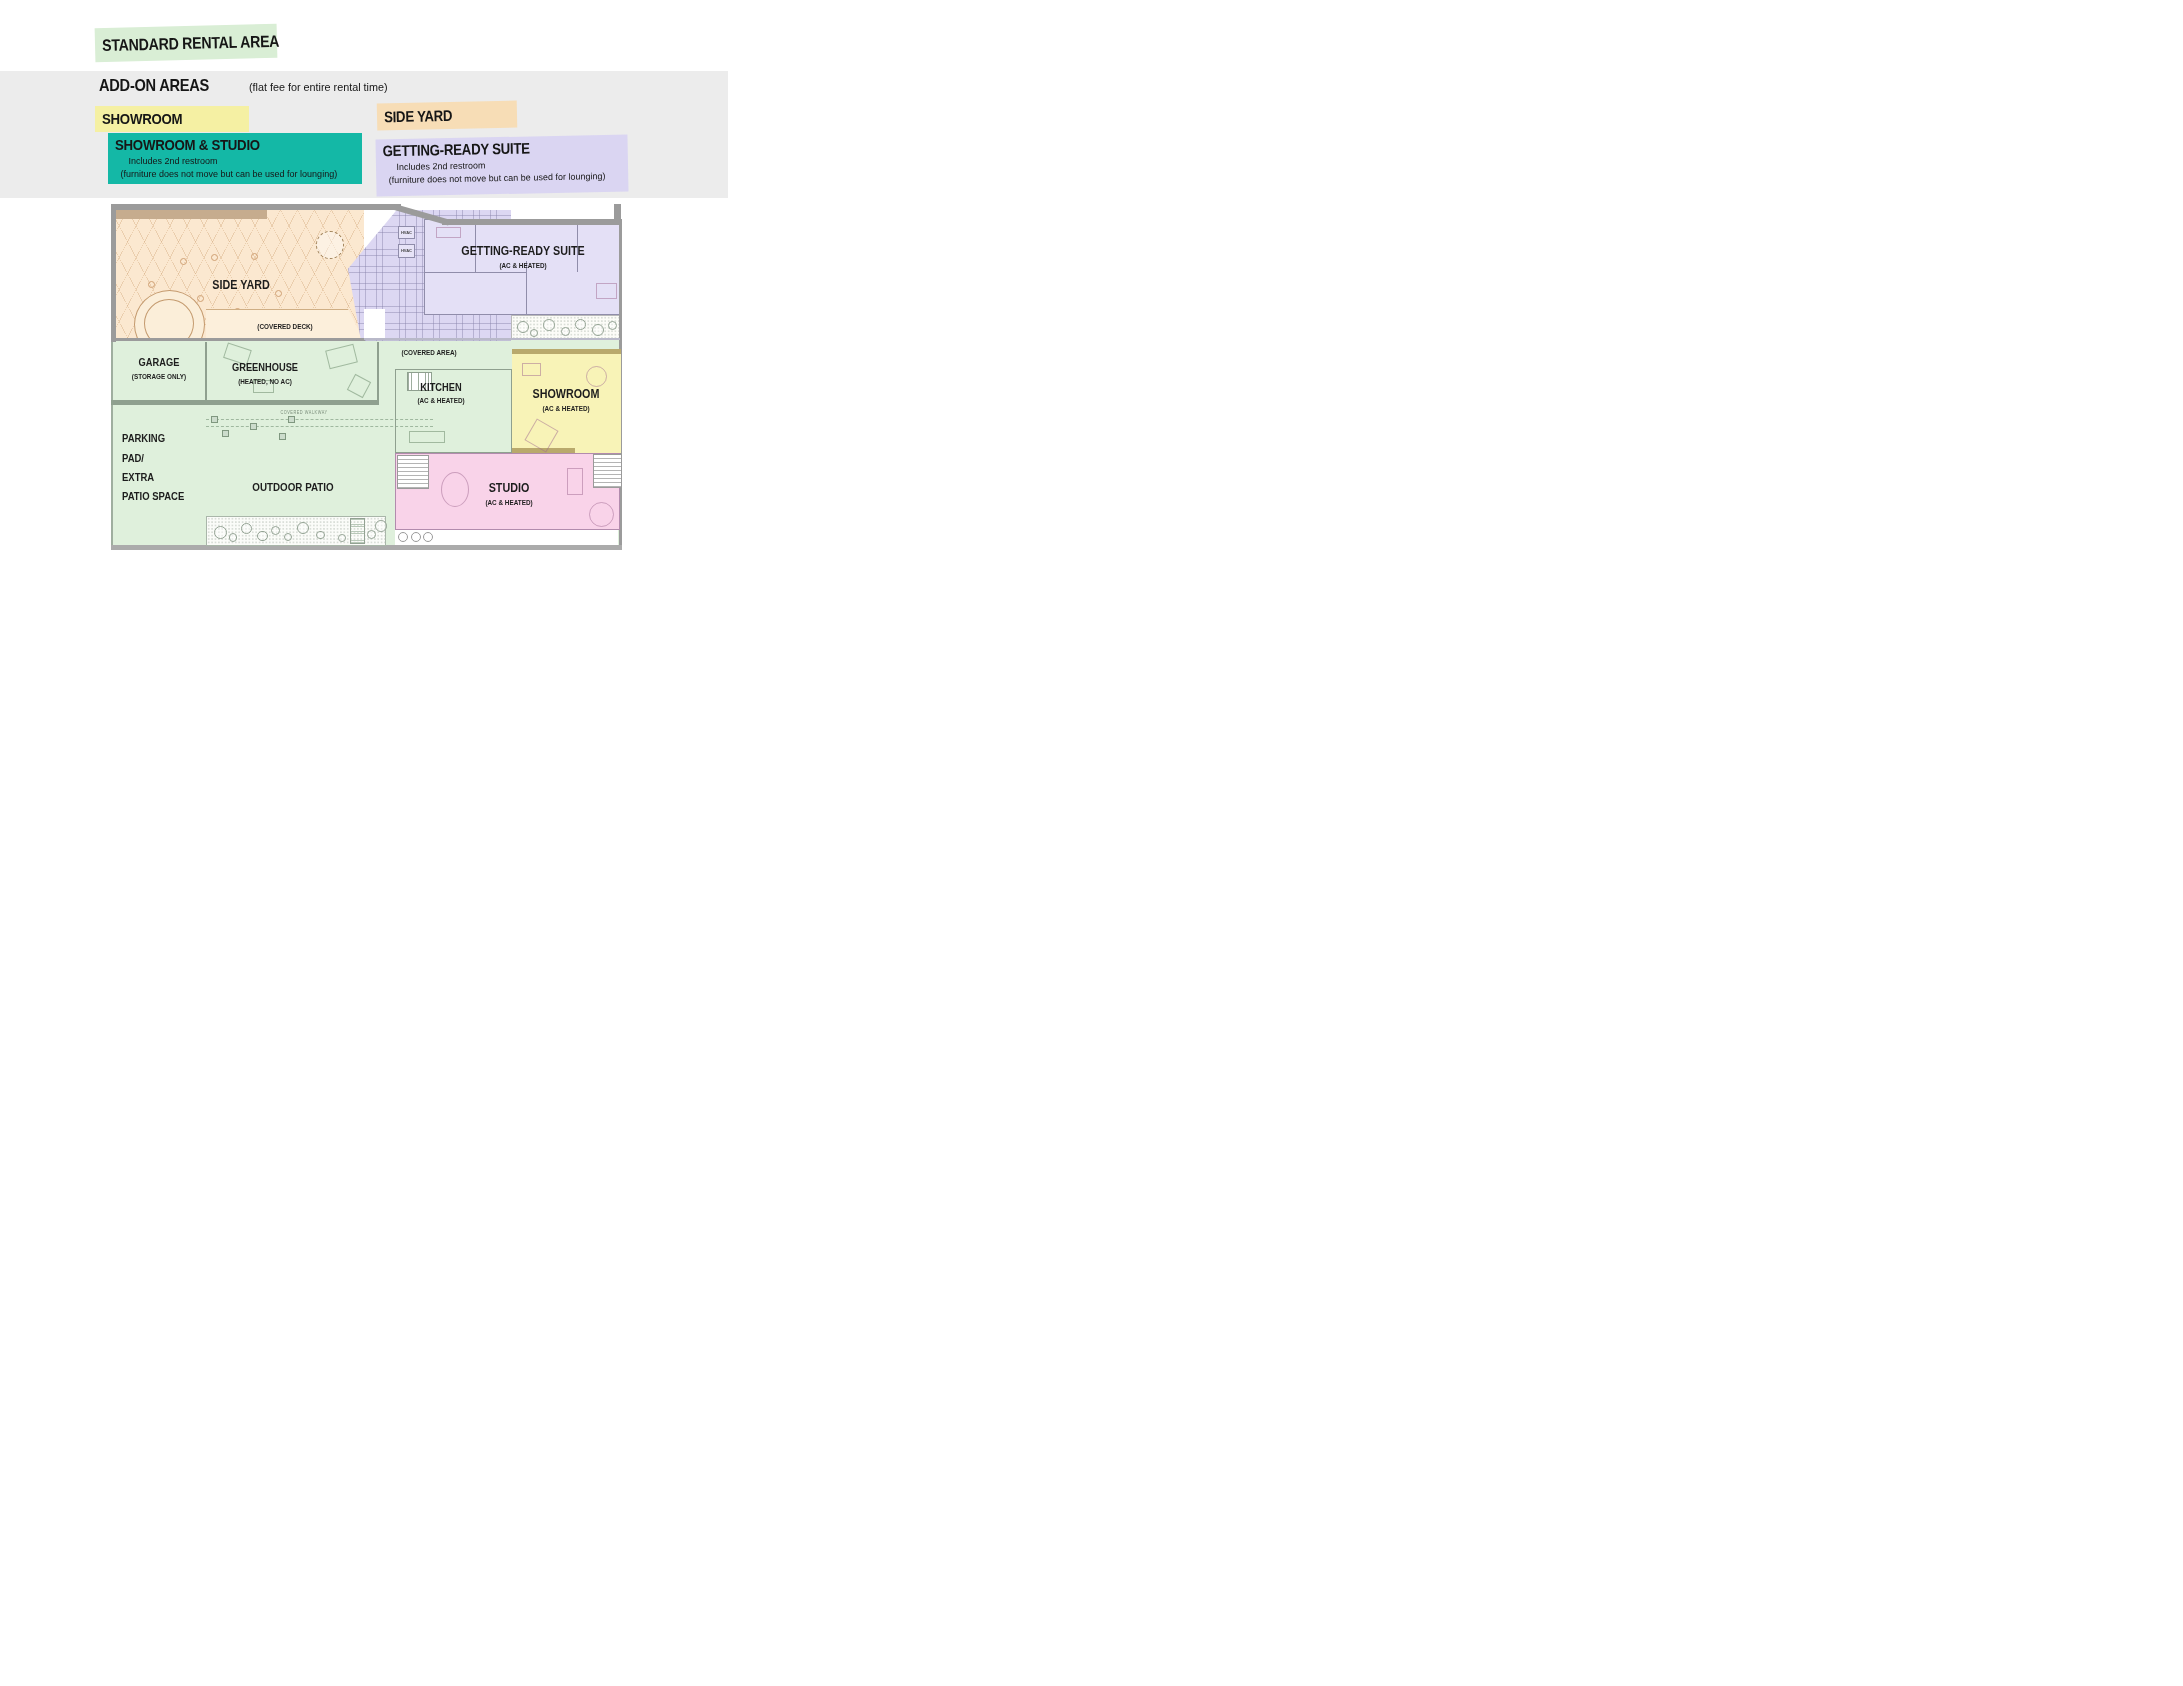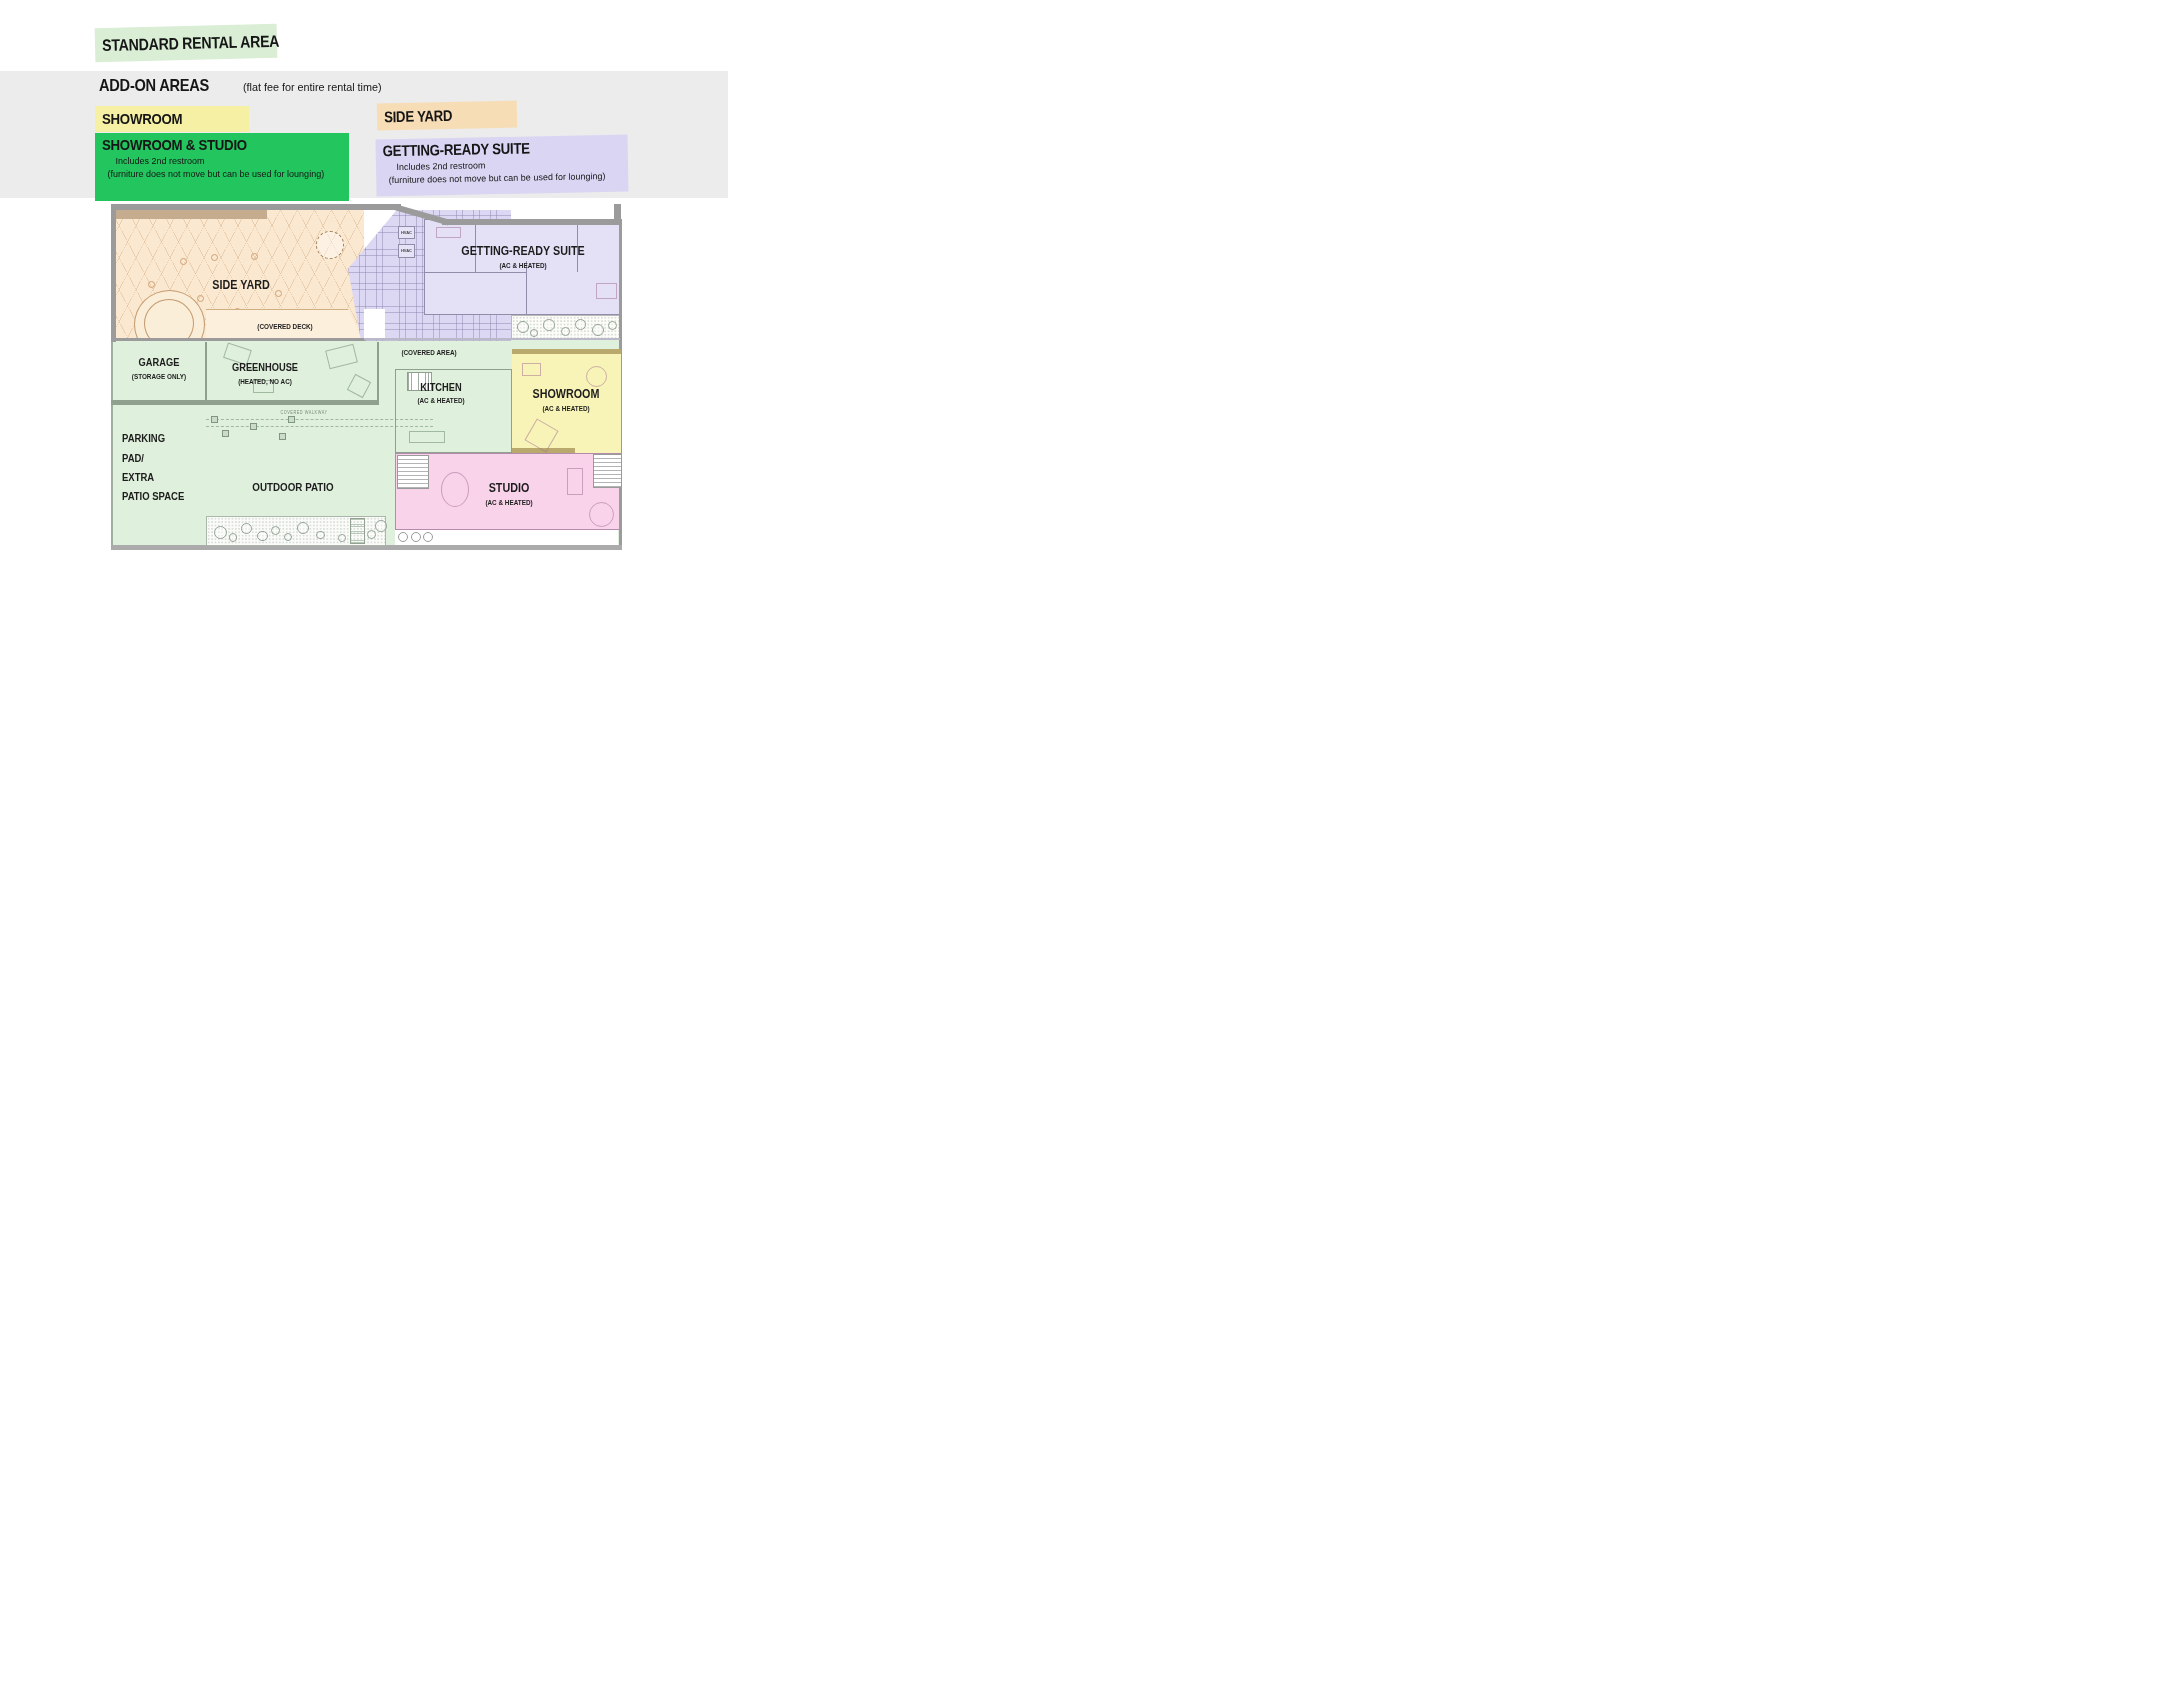--- a/index.html
+++ b/index.html
@@ -9,21 +9,21 @@
   .band{position:absolute;left:0;top:71px;width:728px;height:127px;background:#ececec;}
   .chip{position:absolute;display:block;white-space:nowrap;}
   .chip .txt{display:inline-block;font-weight:700;color:#161616;transform:scaleX(.86);transform-origin:left center;letter-spacing:-0.3px;}
   .blk{position:absolute;color:#161616;}
   .blk .bt{font-weight:700;font-size:15.4px;margin:2.8px 0 1.7px 6.8px;}
   .blk .bt span,.hdr .ht span{display:inline-block;transform:scaleX(.86);transform-origin:left center;letter-spacing:-0.3px;}
   .blk .l1{font-size:9px;margin-left:20.5px;line-height:12.5px;}
   .blk .l2{font-size:9px;margin-left:12.5px;line-height:12.5px;}
   .hdr{position:absolute;left:99px;top:76px;white-space:nowrap;color:#161616;}
   .hdr .ht{font-weight:700;font-size:17px;text-decoration:underline;}
-  .hdr .hn{font-size:10.8px;margin-left:16px;}
+  .hdr .hn{font-size:10.8px;margin-left:22px;}
   
   #plan{position:absolute;left:111px;top:204px;width:513px;height:348px;}
   .lbl{position:absolute;white-space:nowrap;font-weight:700;color:#1d1d1d;transform:translate(-50%,-50%) scaleX(.86);}
   .lbl-left{position:absolute;white-space:nowrap;font-weight:700;color:#1d1d1d;transform:translate(0,-50%) scaleX(.88);transform-origin:left center;}
   .wall{position:absolute;background:#9b9b9b;}
   .gwall{position:absolute;background:#8fa08f;}
   .lattice{background-image:
     repeating-linear-gradient(62deg, rgba(200,152,102,.33) 0 0.7px, transparent 0.7px 15px),
     repeating-linear-gradient(-62deg, rgba(200,152,102,.33) 0 0.7px, transparent 0.7px 15px);}
   .brick{background-image:
@@ -55,21 +55,21 @@
   </div>
 
   <div class="chip" style="left:95px;top:106px;width:154px;height:25.6px;background:#f5f0a3;line-height:25.6px;">
     <span class="txt" style="font-size:15.4px;margin-left:6.8px;">SHOWROOM</span>
   </div>
 
   <div class="chip" style="left:377px;top:102px;width:140px;height:27px;background:#f7ddb6;line-height:27px;transform:rotate(-1.2deg);">
     <span class="txt" style="font-size:15.4px;margin-left:6.8px;">SIDE YARD</span>
   </div>
 
-  <div class="blk" style="left:95px;top:133px;width:254px;height:68px;background:#22c55e;">
+  <div class="blk" style="left:108px;top:133px;width:254px;height:51px;background:#14b8a6;">
     <div class="bt"><span>SHOWROOM &amp; STUDIO</span></div>
     <div class="l1">Includes 2nd restroom</div>
     <div class="l2">(furniture does not move but can be used for lounging)</div>
   </div>
 
   <div class="blk" style="left:376px;top:137px;width:252px;height:57px;background:#dad5f2;transform:rotate(-1.1deg);">
     <div class="bt"><span>GETTING-READY SUITE</span></div>
     <div class="l1">Includes 2nd restroom</div>
     <div class="l2">(furniture does not move but can be used for lounging)</div>
   </div>

